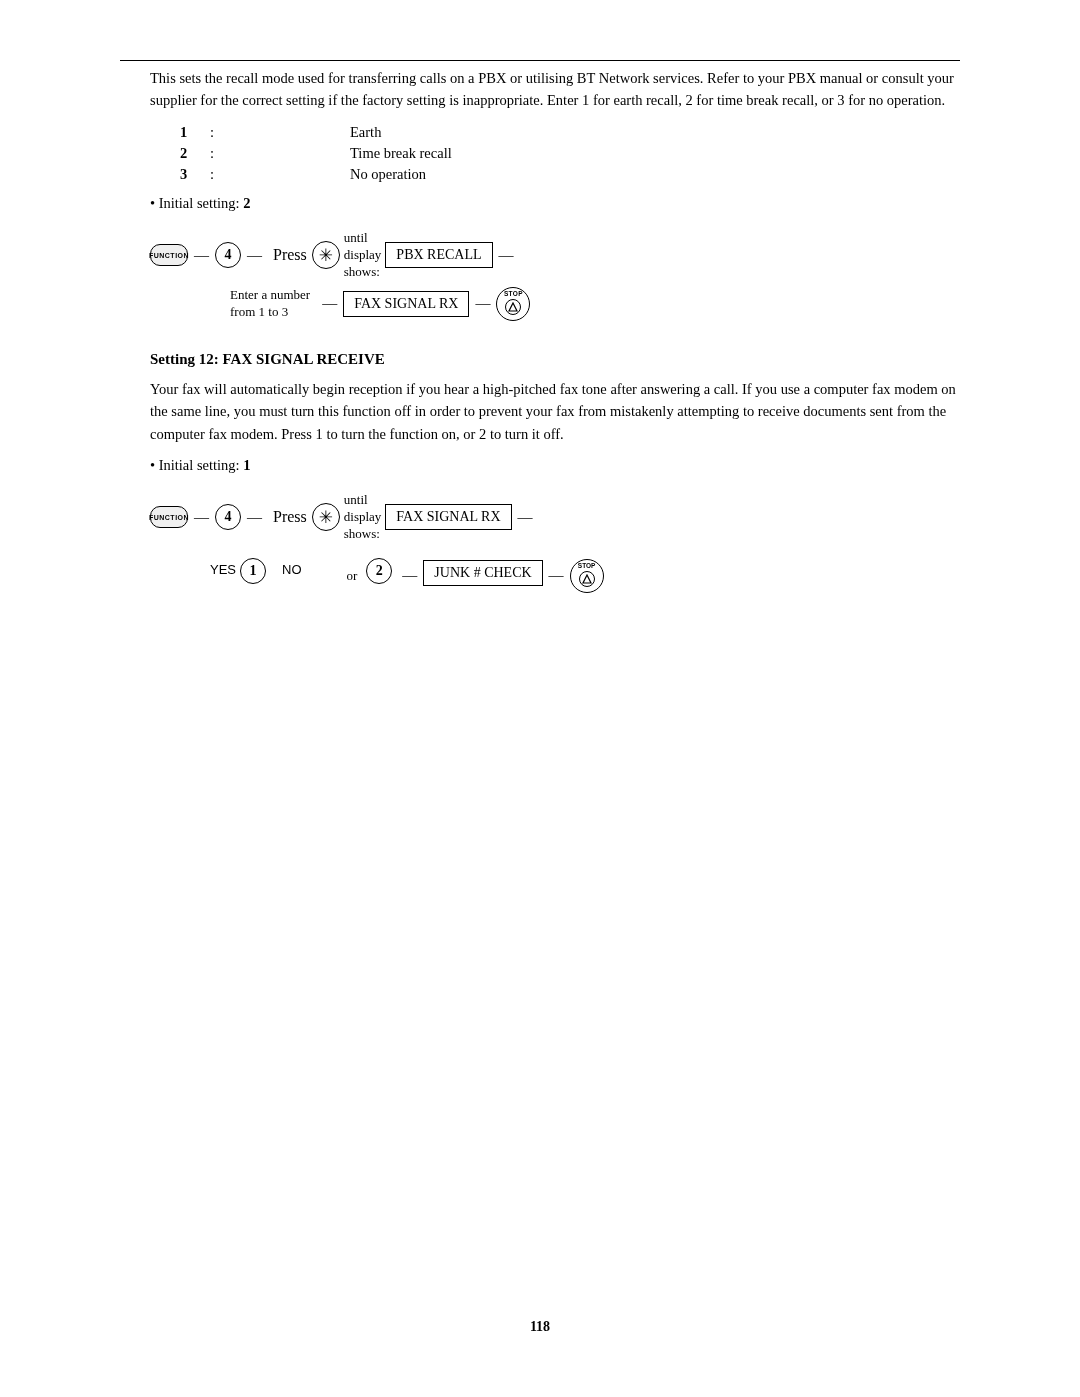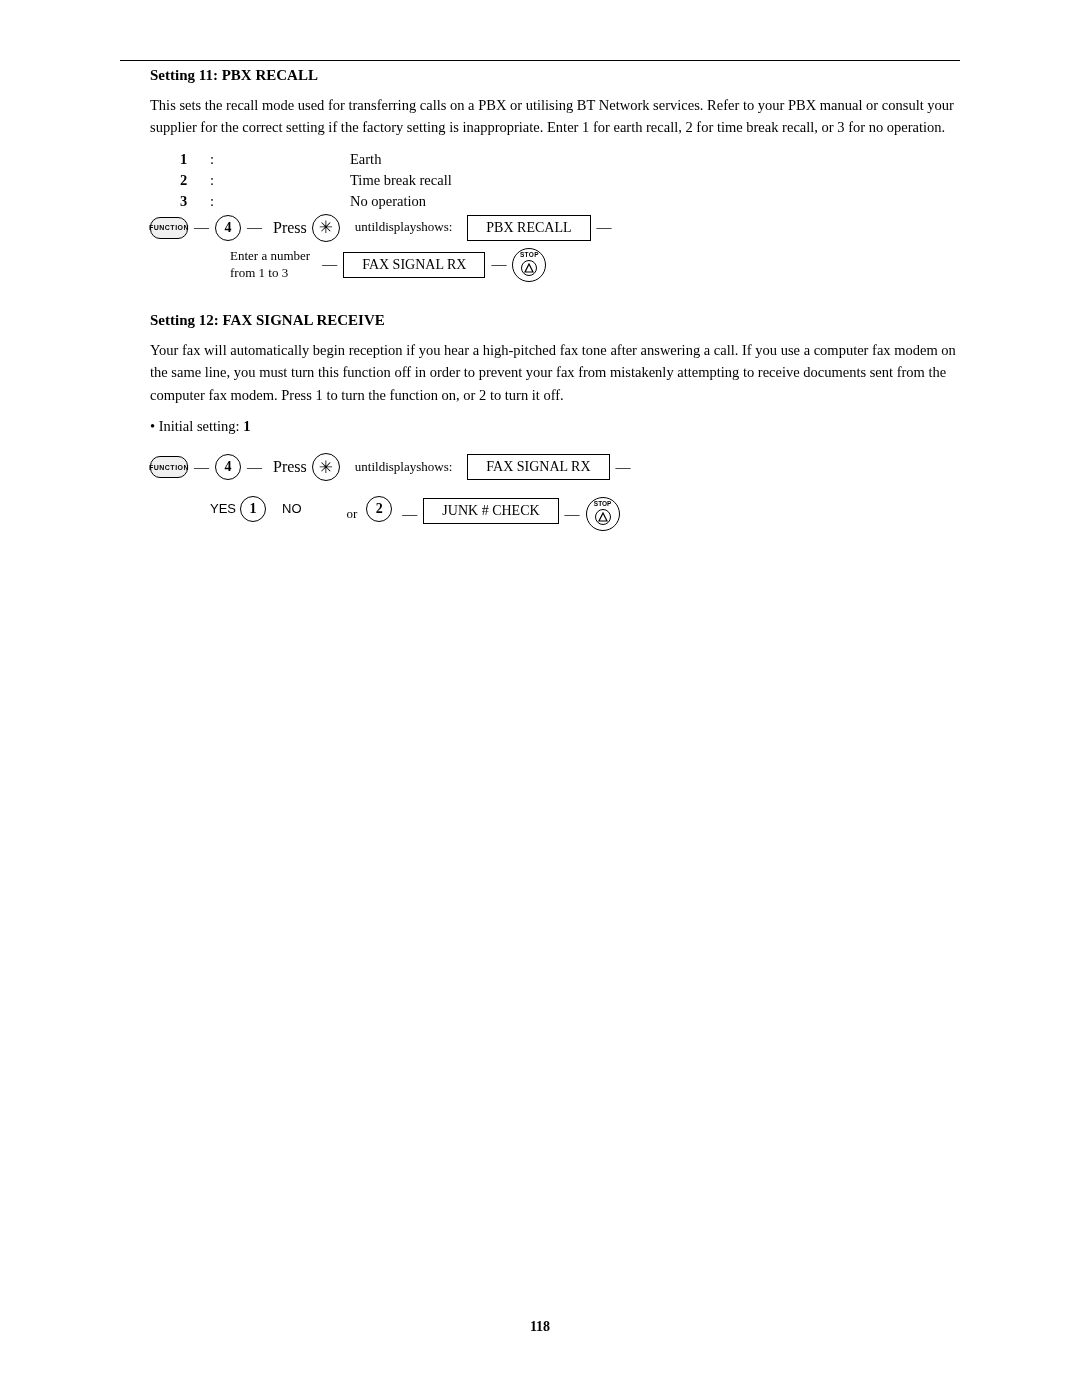--- a/index.html
+++ b/index.html
@@ -153,32 +153,32 @@
       font-family: Arial, sans-serif;
       position: absolute;
       top: 1px;
       left: 50%;
       transform: translateX(-50%);
       font-weight: bold;
       letter-spacing: 0.3px;
     }
     .display-box {
       border: 1.5px solid #000;
-      padding: 4px 18px;
+      padding: 4px 10px;
       font-size: 14px;
       font-family: Times New Roman, serif;
       white-space: nowrap;
       background: #fff;
     }
     .until-display {
       display: inline-flex;
-      flex-direction: row;
+      flex-direction: column;
       align-items: flex-start;
       font-size: 13px;
-      margin: 0 15px;
+      margin: 0 4px;
       line-height: 1.3;
     }
     .press-label {
       font-size: 16px;
       margin: 0 5px;
     }
     .enter-number-text {
       display: flex;
       flex-direction: column;
       font-size: 13px;
@@ -207,39 +207,41 @@
       font-weight: bold;
     }
   </style>
 </head>
 <body>
 
 <div class="page">
   <div class="top-rule"></div>
 
   <div class="setting-section">
-    <div class="setting-title">Setting 11: PBX RECALL</div>
     <div class="body-text">This sets the recall mode used for transferring calls on a PBX or utilising BT Network services. Refer to your PBX manual or consult your supplier for the correct setting if the factory setting is inappropriate. Enter 1 for earth recall, 2 for time break recall, or 3 for no operation.</div>
 
     <div class="list-item">
       <span class="list-num">1</span>
       <span class="list-colon">:</span>
       <span class="list-text">Earth</span>
     </div>
     <div class="list-item">
       <span class="list-num">2</span>
       <span class="list-colon">:</span>
       <span class="list-text">Time break recall</span>
     </div>
     <div class="list-item">
       <span class="list-num">3</span>
       <span class="list-colon">:</span>
       <span class="list-text">No operation</span>
     </div>
 
+    <div class="initial-setting">
+      • Initial setting: <span>2</span>
+    </div>
 
     <div class="diagram-section">
 
       <div class="diagram-row">
         <div class="btn-function">
           <span>FUNCTION</span>
         </div>
         <span class="dash">—</span>
         <div class="btn-circle-num">
           <span>4</span>

